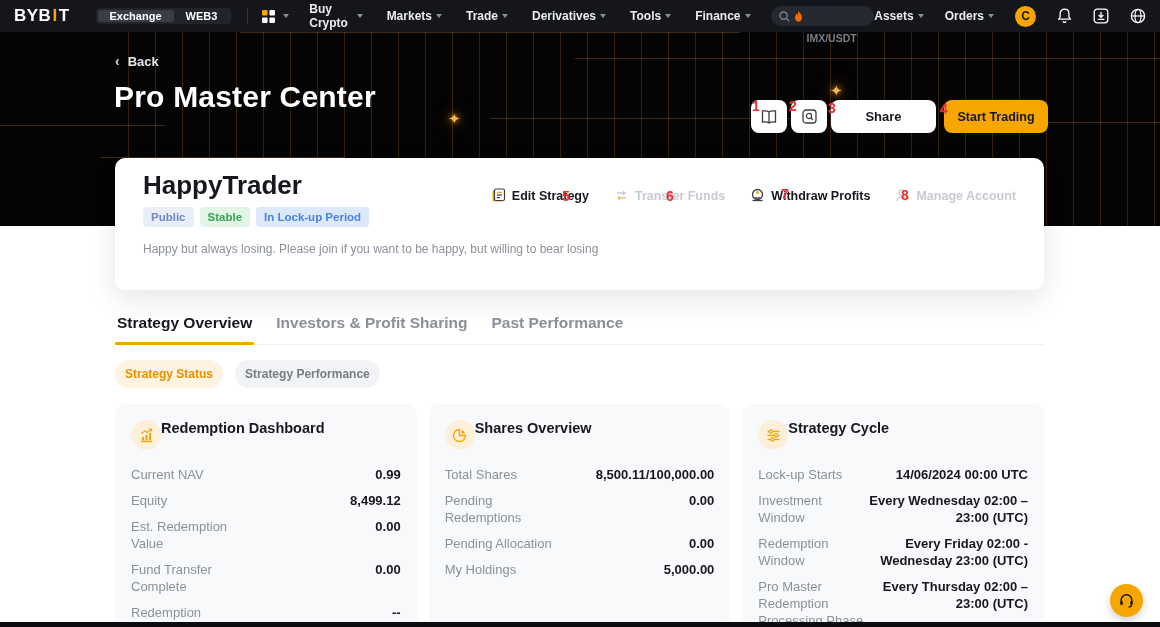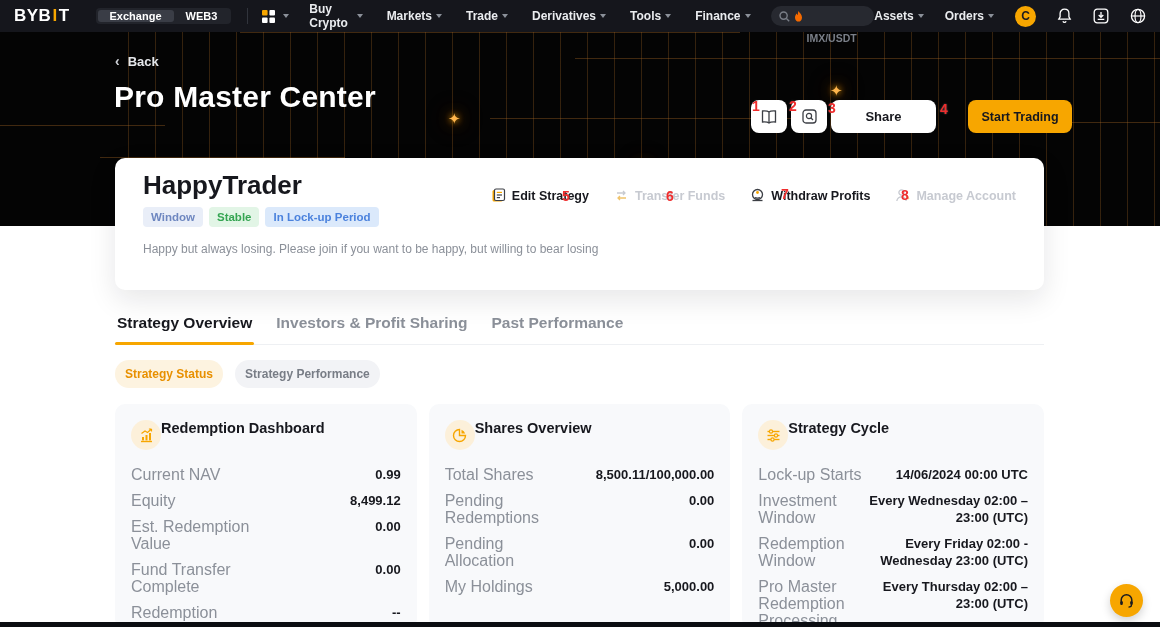--- a/index.html
+++ b/index.html
@@ -35,21 +35,21 @@
              text-shadow:0 0 6px #f7a600, 0 0 14px rgba(247,130,0,.8), 0 0 26px rgba(247,110,0,.5); }
   .back-row { position:absolute; left:115px; top:21px; display:flex; align-items:center; gap:8px; color:#e4e6ea;
               font-size:13px; font-weight:700; cursor:pointer; }
   .back-chev { font-size:14px; color:#cfd2d8; }
   .hero-title { position:absolute; left:114px; top:48px; font-size:30px; font-weight:800; color:#fff; letter-spacing:.2px; }
   .hero-actions { position:absolute; left:751px; top:68px; display:flex; align-items:center; }
   .icon-btn { width:36px; height:33px; background:#fff; border-radius:8px; display:flex; align-items:center; justify-content:center; margin-right:4px; cursor:pointer; }
   .share-btn { width:105px; height:33px; background:#fff; border-radius:8px; display:flex; align-items:center; justify-content:center;
                font-size:13px; font-weight:700; color:#17181e; margin-right:8px; cursor:pointer; }
   .start-btn { width:104px; height:33px; background:#f7a600; border-radius:8px; display:flex; align-items:center; justify-content:center;
-               font-size:12.5px; font-weight:700; color:#17181e; cursor:pointer;margin-left:24px; }
+               font-size:12.5px; font-weight:700; color:#17181e; cursor:pointer; }
 
   
   .profile-card { position:absolute; left:115px; top:158px; width:929px; height:132px; background:#fff; border-radius:10px;
                   box-shadow:0 10px 28px rgba(20,22,30,.10); z-index:10; padding:12px 28px; }
   .profile-name { font-size:26px; font-weight:800; color:#17181e; line-height:30px; }
   .badges { display:flex; gap:6px; margin-top:7px; }
   .badge { font-size:11.5px; font-weight:600; padding:3px 8px; border-radius:4px; line-height:14px; }
   .badge.neutral { background:#e9eef8; color:#6e87c0; }
   .badge.green { background:#e2f5e6; color:#35a552; }
   .badge.blue { background:#dbe9fb; color:#4b82dd; }
@@ -68,21 +68,21 @@
   .subtab { height:28px; border-radius:14px; padding:0 10px; display:flex; align-items:center; font-size:12px; font-weight:700;
             background:#f2f3f6; color:#787d86; cursor:pointer; }
   .subtab.active { background:#fdf3e0; color:#e89000; }
 
   .cards { display:flex; gap:12px; margin-top:16px; }
   .card { width:302px; height:225px; background:#f8f9fb; border-radius:10px; padding:16px; }
   .card-head { display:flex; align-items:flex-start; margin-bottom:16px; }
   .icon-circle { width:30px; height:30px; border-radius:50%; background:#fcf0da; display:flex; align-items:center; justify-content:center; }
   .card-title { font-size:14.5px; font-weight:700; color:#17181e; }
   .row { display:flex; justify-content:space-between; align-items:flex-start; margin-bottom:9px; }
-  .row .lbl { font-size:16px; color:#8b9099; line-height:17px; max-width:120px; }
+  .row .lbl { font-size:13px; color:#8b9099; line-height:17px; max-width:120px; }
   .row .val { font-size:13px; font-weight:700; color:#17181e; line-height:17px; text-align:right; max-width:178px; }
 
   
   .support-fab { position:absolute; left:1110px; top:584px; width:33px; height:33px; border-radius:50%; background:#f7a600;
                  display:flex; align-items:center; justify-content:center; box-shadow:0 4px 10px rgba(0,0,0,.18); z-index:40; cursor:pointer; }
   .bottom-bar { position:absolute; left:0; bottom:0; width:1160px; height:5px; background:#0b0d11; z-index:35; }
 
   .ann { position:absolute; z-index:50; color:#ef2d2d; font-size:14px; font-weight:700; line-height:14px;
          text-shadow:0 0 2px rgba(255,255,255,.35); }
   #ann-1{left:752px;top:99px;} #ann-2{left:789px;top:99px;} #ann-3{left:828px;top:101px;} #ann-4{left:940px;top:102px;}
@@ -230,21 +230,21 @@
       </div>
       <div class="start-btn">
         <span>Start Trading</span>
       </div>
     </div>
   </div>
 
   <div class="profile-card">
     <div class="profile-name">HappyTrader</div>
     <div class="badges">
-      <span class="badge neutral">Window</span>
+      <span class="badge neutral">Public</span>
       <span class="badge green">Stable</span>
       <span class="badge blue">In Lock-up Period</span>
     </div>
     <div class="profile-desc">Happy but always losing. Please join if you want to be happy, but willing to bear losing</div>
 
     <div class="profile-actions">
       <div class="p-action">
         <span>
           <svg width="15" height="15" viewBox="0 0 15 15">
               <rect x="1.5" y="2" width="10" height="11.5" rx="1.5" fill="#f7a600"></rect>

